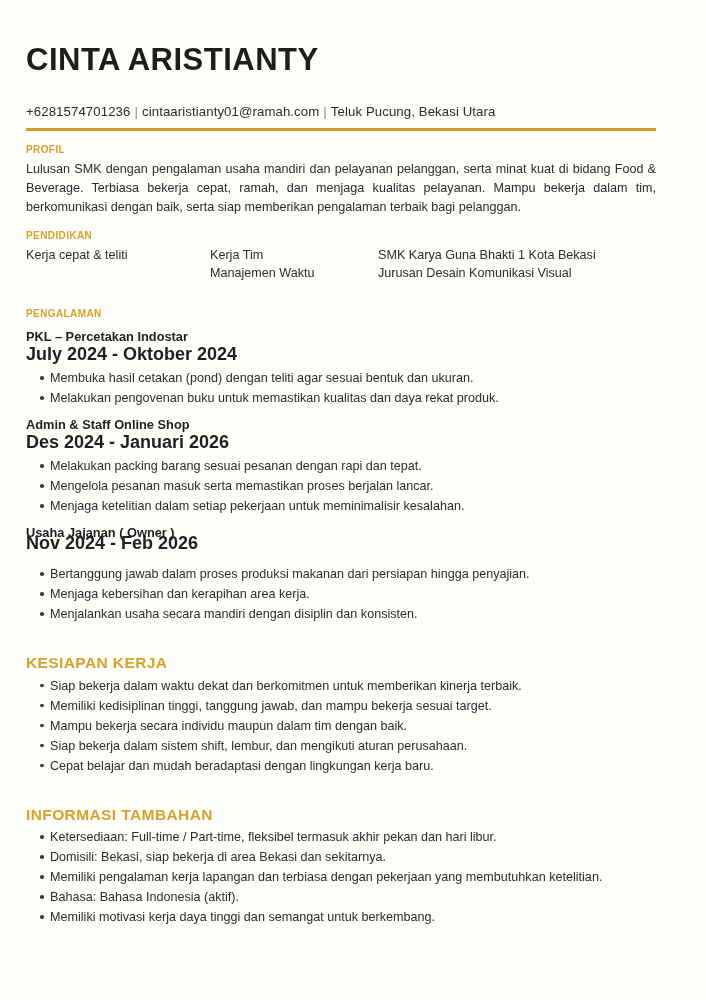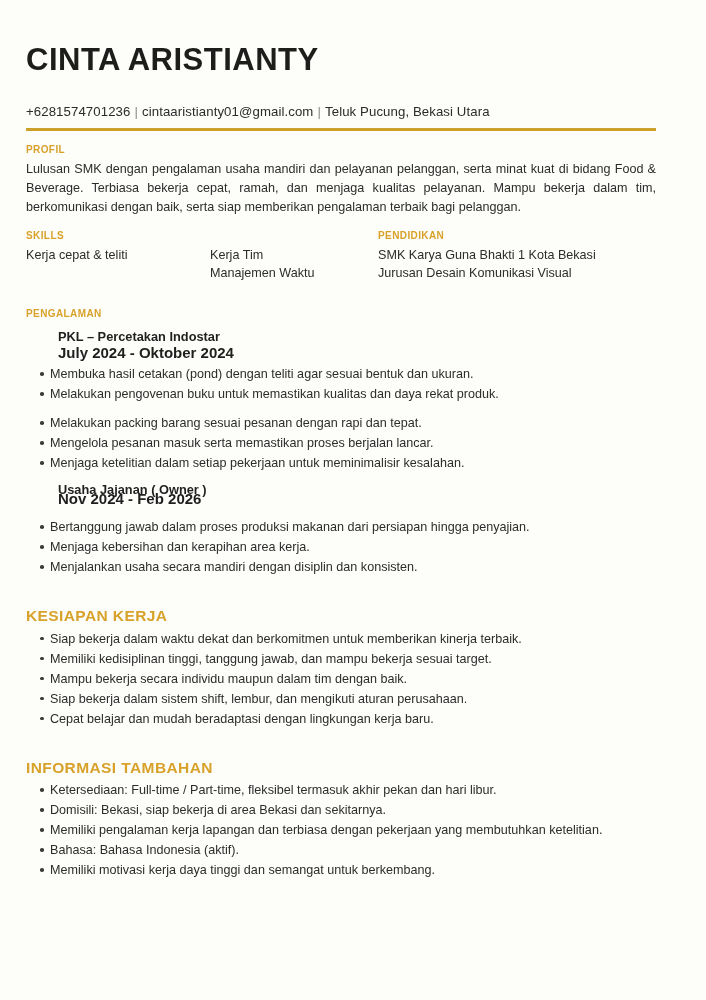--- a/index.html
+++ b/index.html
@@ -107,25 +107,24 @@
     align-items: baseline;
     width: 630px;
     flex-direction: column;
   }
   .job-title {
     font-size: 12.8px;
     font-weight: bold;
     color: #1f1f1f;
   }
   .job-date {
-    font-size: 15px;
+    font-size: 18px;
     font-weight: bold;
     color: #1f1f1f;
     white-space: nowrap;
-    margin-left: 32px;
   }
   .job-row.raised-date {
     position: relative;
   }
   .job-row.raised-date .job-date {
     position: relative;
     top: -7px;
   }
   
   ul.bullets {
@@ -154,33 +153,32 @@
   .sec-gap-lg { margin-top: 30px; }
 </style>
 </head>
 <body>
 
 <div class="page">
 
   <h1 class="name">CINTA ARISTIANTY</h1>
 
   <div class="contact">
-    <span>+6281574701236</span><span class="sep">|</span><span>cintaaristianty01@gmail.com</span><span class="sep">|</span><span>Teluk Pucung, Bekasi Utara</span>
+    <span>+6281574701236</span><span class="sep">|</span><span>cintaaristianty01@ramah.com</span><span class="sep">|</span><span>Teluk Pucung, Bekasi Utara</span>
   </div>
 
   <div class="rule"></div>
 
   <div class="section">
     <div class="sec-head">PROFIL</div>
     <p class="profile-text">Lulusan SMK dengan pengalaman usaha mandiri dan pelayanan pelanggan, serta minat kuat di bidang Food &amp; Beverage. Terbiasa bekerja cepat, ramah, dan menjaga kualitas pelayanan. Mampu bekerja dalam tim, berkomunikasi dengan baik, serta siap memberikan pengalaman terbaik bagi pelanggan.</p>
   </div>
 
   <div class="section">
     <div class="headrow">
-      <div class="h1 sec-head">SKILLS</div>
       <div class="sec-head">PENDIDIKAN</div>
     </div>
     <div class="two-col">
       <div class="col-skills">
         <div class="skill-col a">
           <div>Kerja cepat &amp; teliti</div>
         </div>
         <div class="skill-col">
           <div>Kerja Tim</div>
           <div>Manajemen Waktu</div>
@@ -201,20 +199,24 @@
         <span class="job-title">PKL – Percetakan Indostar</span>
         <span class="job-date">July 2024 - Oktober 2024</span>
       </div>
       <ul class="bullets">
         <li>Membuka hasil cetakan (pond) dengan teliti agar sesuai bentuk dan ukuran.</li>
         <li>Melakukan pengovenan buku untuk memastikan kualitas dan daya rekat produk.</li>
       </ul>
     </div>
 
     <div class="job">
+      <div class="job-row">
+        <span class="job-title">Admin &amp; Staff Online Shop</span>
+        <span class="job-date">Des 2024 - Januari 2026</span>
+      </div>
       <ul class="bullets">
         <li>Melakukan packing barang sesuai pesanan dengan rapi dan tepat.</li>
         <li>Mengelola pesanan masuk serta memastikan proses berjalan lancar.</li>
         <li>Menjaga ketelitian dalam setiap pekerjaan untuk meminimalisir kesalahan.</li>
       </ul>
     </div>
 
     <div class="job">
       <div class="job-row raised-date">
         <span class="job-title">Usaha Jajanan ( Owner )</span>

